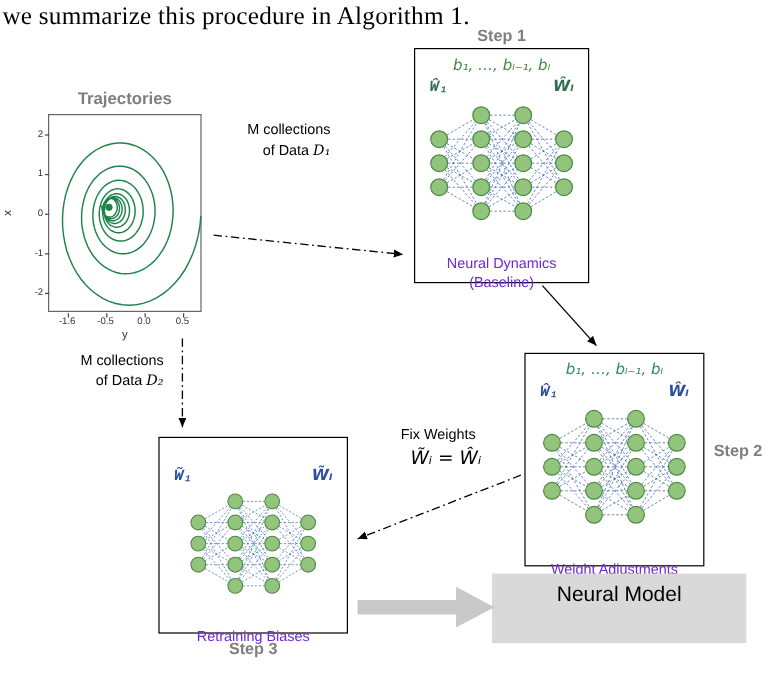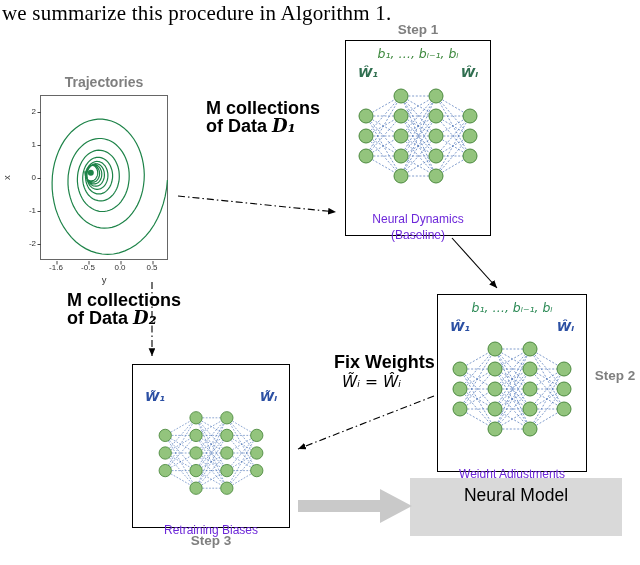--- a/index.html
+++ b/index.html
@@ -22,26 +22,26 @@
   .traj-ylabel{position:absolute;left:4px;top:172px;font-size:9.5px;color:#333;
                transform:rotate(-90deg);}
 
   
   .box{position:absolute;border:1.5px solid #000;background:#fff;box-sizing:border-box;}
   .step-label{position:absolute;font-weight:bold;font-size:13.5px;color:#7f7f7f;text-align:center;}
   .bias{position:absolute;top:5px;left:0;right:0;text-align:center;
         font-family:"DejaVu Sans",sans-serif;font-style:italic;font-size:12.5px;}
   .wlab{position:absolute;top:24px;font-family:"DejaVu Sans",sans-serif;
         font-style:italic;font-weight:600;font-size:13px;}
-  .wl{left:12px;} .wr{right:12px;}
+  .wl{left:12px;font-family:Liberation Mono, monospace;} .wr{right:12px;}
   .nn{position:absolute;left:50%;transform:translateX(-50%);}
   .cap{position:absolute;left:0;right:0;text-align:center;font-size:12px;color:#6d28d9;margin-top:20px;}
 
   
-  .ann{position:absolute;font-size:18px;font-weight:700;line-height:17px;color:#000;}
+  .ann{position:absolute;font-size:12px;font-weight:400;line-height:17px;color:#000;text-align:right;}
   .sym{font-family:"DejaVu Serif",serif;font-style:italic;}
   .eq{position:absolute;font-family:"DejaVu Sans",sans-serif;font-style:italic;
       font-size:15.5px;color:#000;}
 
   .outbox{position:absolute;background:#d9d9d9;text-align:center;font-size:17.5px;
           font-weight:500;line-height:25px;padding-top:5px;box-sizing:border-box;color:#000;}
 
   .overlay{position:absolute;left:0;top:0;pointer-events:none;}
   .dd{stroke:#000;stroke-width:1.1;stroke-dasharray:7 3 1.5 3;}
 </style>

